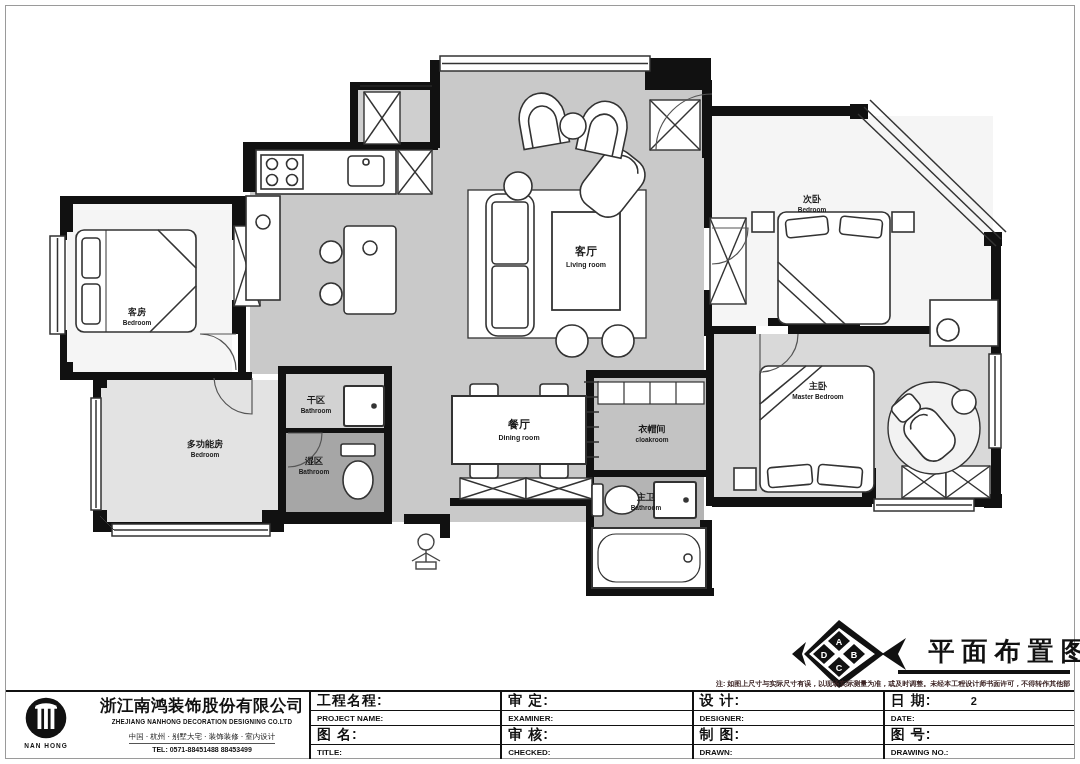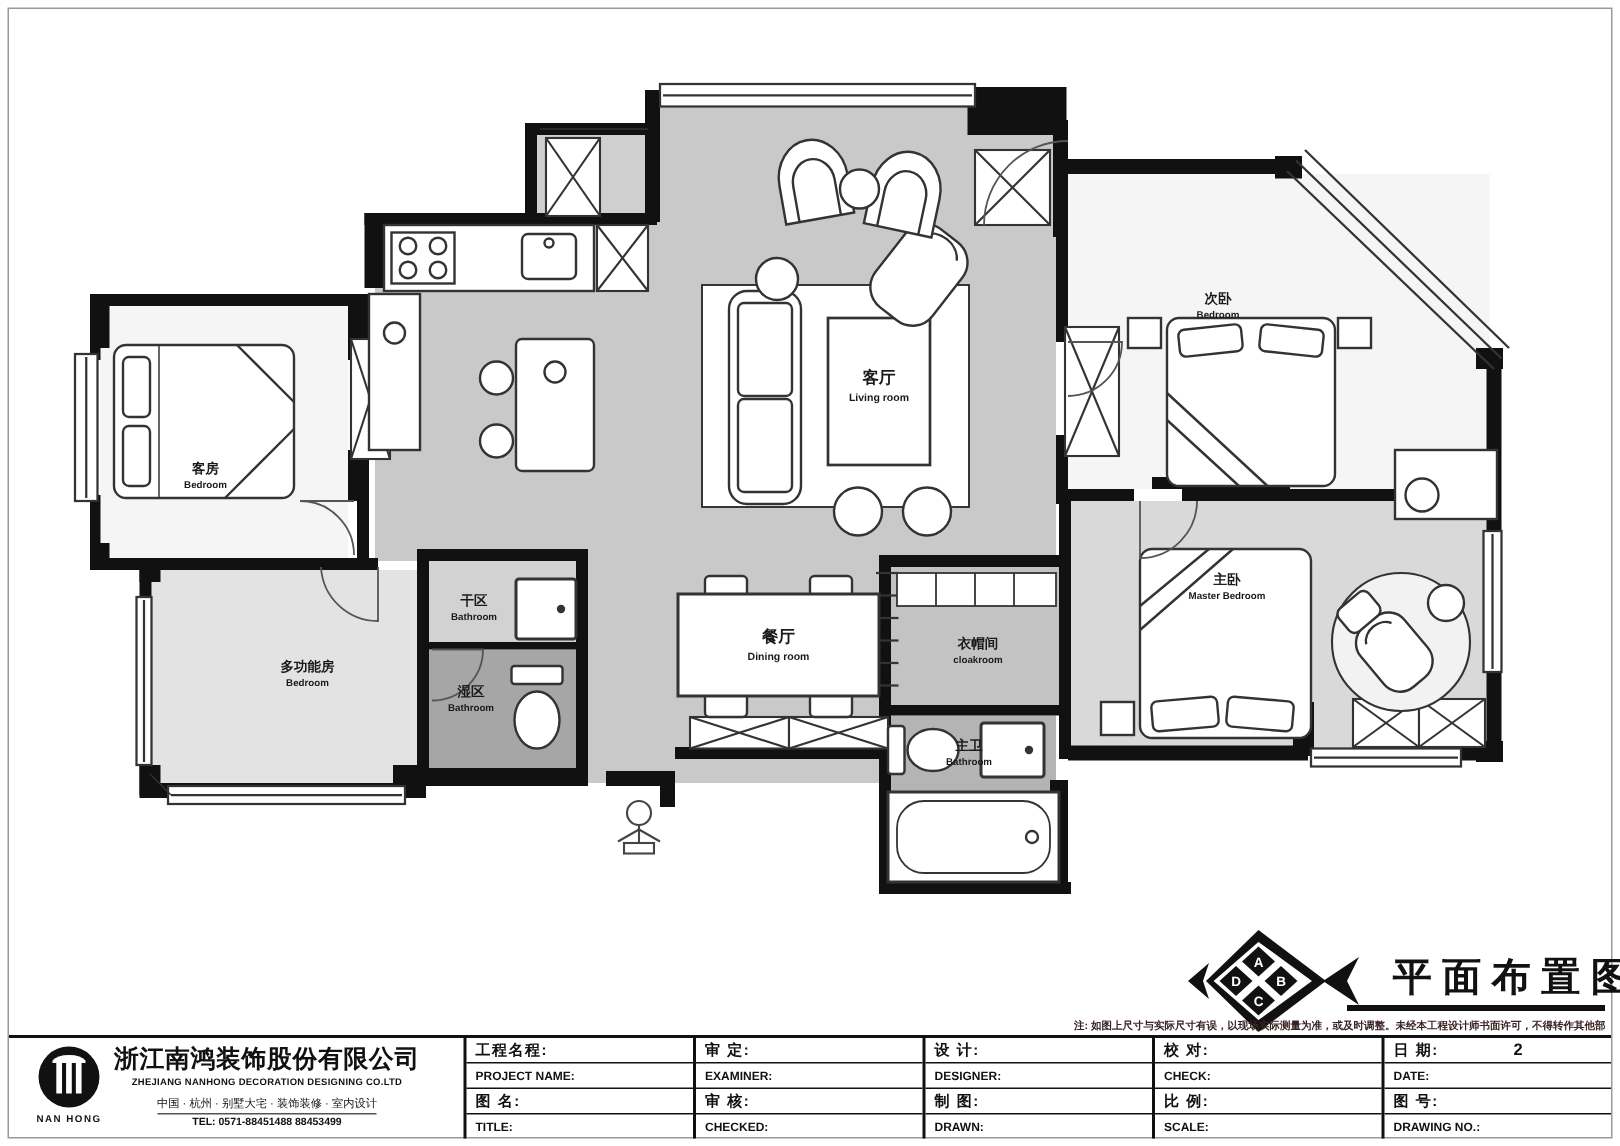--- a/index.html
+++ b/index.html
@@ -16,34 +16,34 @@
   .title-underline{position:absolute;left:898px;top:54px;width:172px;height:4px;background:#111;}
   .note-line{position:absolute;left:716px;top:63px;width:354px;font-size:7px;font-weight:bold;
              color:#3a2222;white-space:nowrap;overflow:hidden;}
 
   
   .title-block{position:absolute;left:6px;right:6px;top:690px;height:67px;
                border-top:2px solid #111;display:flex;}
   .company{width:303px;border-right:2px solid #111;position:relative;}
   .logo-wrap{position:absolute;left:14px;top:4px;width:52px;text-align:center;}
   .logo-text{font-size:6.5px;font-weight:bold;letter-spacing:1px;margin-top:-2px;}
-  .company-main{position:absolute;left:60px;top:3px;width:224px;text-align:center;}
+  .company-main{position:absolute;left:84px;top:3px;width:224px;text-align:center;}
   .company-name{font-size:16.5px;font-weight:bold;white-space:nowrap;letter-spacing:0.5px;}
   .company-en{font-size:6.3px;font-weight:bold;letter-spacing:0.2px;margin-top:1px;white-space:nowrap;}
   .company-services{font-size:7.5px;font-weight:normal;margin-top:3px;padding-bottom:1px;
                     border-bottom:1px solid #555;display:inline-block;}
   .company-tel{font-size:7px;font-weight:bold;margin-top:2px;}
 
   .tb-table{flex:1;display:flex;}
   .tb-col{flex:1;border-right:2px solid #111;display:flex;flex-direction:column;}
   .tb-col:last-child{border-right:none;justify-content:space-between;}
   .tb-cell{flex:1;border-bottom:1.5px solid #111;display:flex;align-items:center;
            padding-left:6px;position:relative;}
   .tb-cell:last-child{border-bottom:none;}
-  .cn{font-size:10px;font-weight:bold;letter-spacing:1px;}
+  .cn{font-size:14px;font-weight:bold;letter-spacing:1px;}
   .en{font-size:8px;font-weight:bold;}
   .tb-value{position:absolute;left:86px;font-size:11px;font-weight:bold;}
 </style>
 </head>
 <body>
 
 <div class="page">
   <div class="sheet-border"></div>
 
   <svg width="1080" height="616" viewBox="0 0 1080 616" style="position:absolute;left:0;top:0;">
@@ -453,34 +453,20 @@
           </div>
         <div class="tb-cell">
             <span class="cn">制  图:</span>
           </div>
         <div class="tb-cell">
             <span class="en">DRAWN:</span>
           </div>
       </div>
       <div class="tb-col">
         <div class="tb-cell">
-            <span class="cn">校  对:</span>
-          </div>
-        <div class="tb-cell">
-            <span class="en">CHECK:</span>
-          </div>
-        <div class="tb-cell">
-            <span class="cn">比  例:</span>
-          </div>
-        <div class="tb-cell">
-            <span class="en">SCALE:</span>
-          </div>
-      </div>
-      <div class="tb-col">
-        <div class="tb-cell">
             <span class="cn">日  期:</span>
           <span class="tb-value">2</span>
           </div>
         <div class="tb-cell">
             <span class="en">DATE:</span>
           </div>
         <div class="tb-cell">
             <span class="cn">图  号:</span>
           </div>
         <div class="tb-cell">

